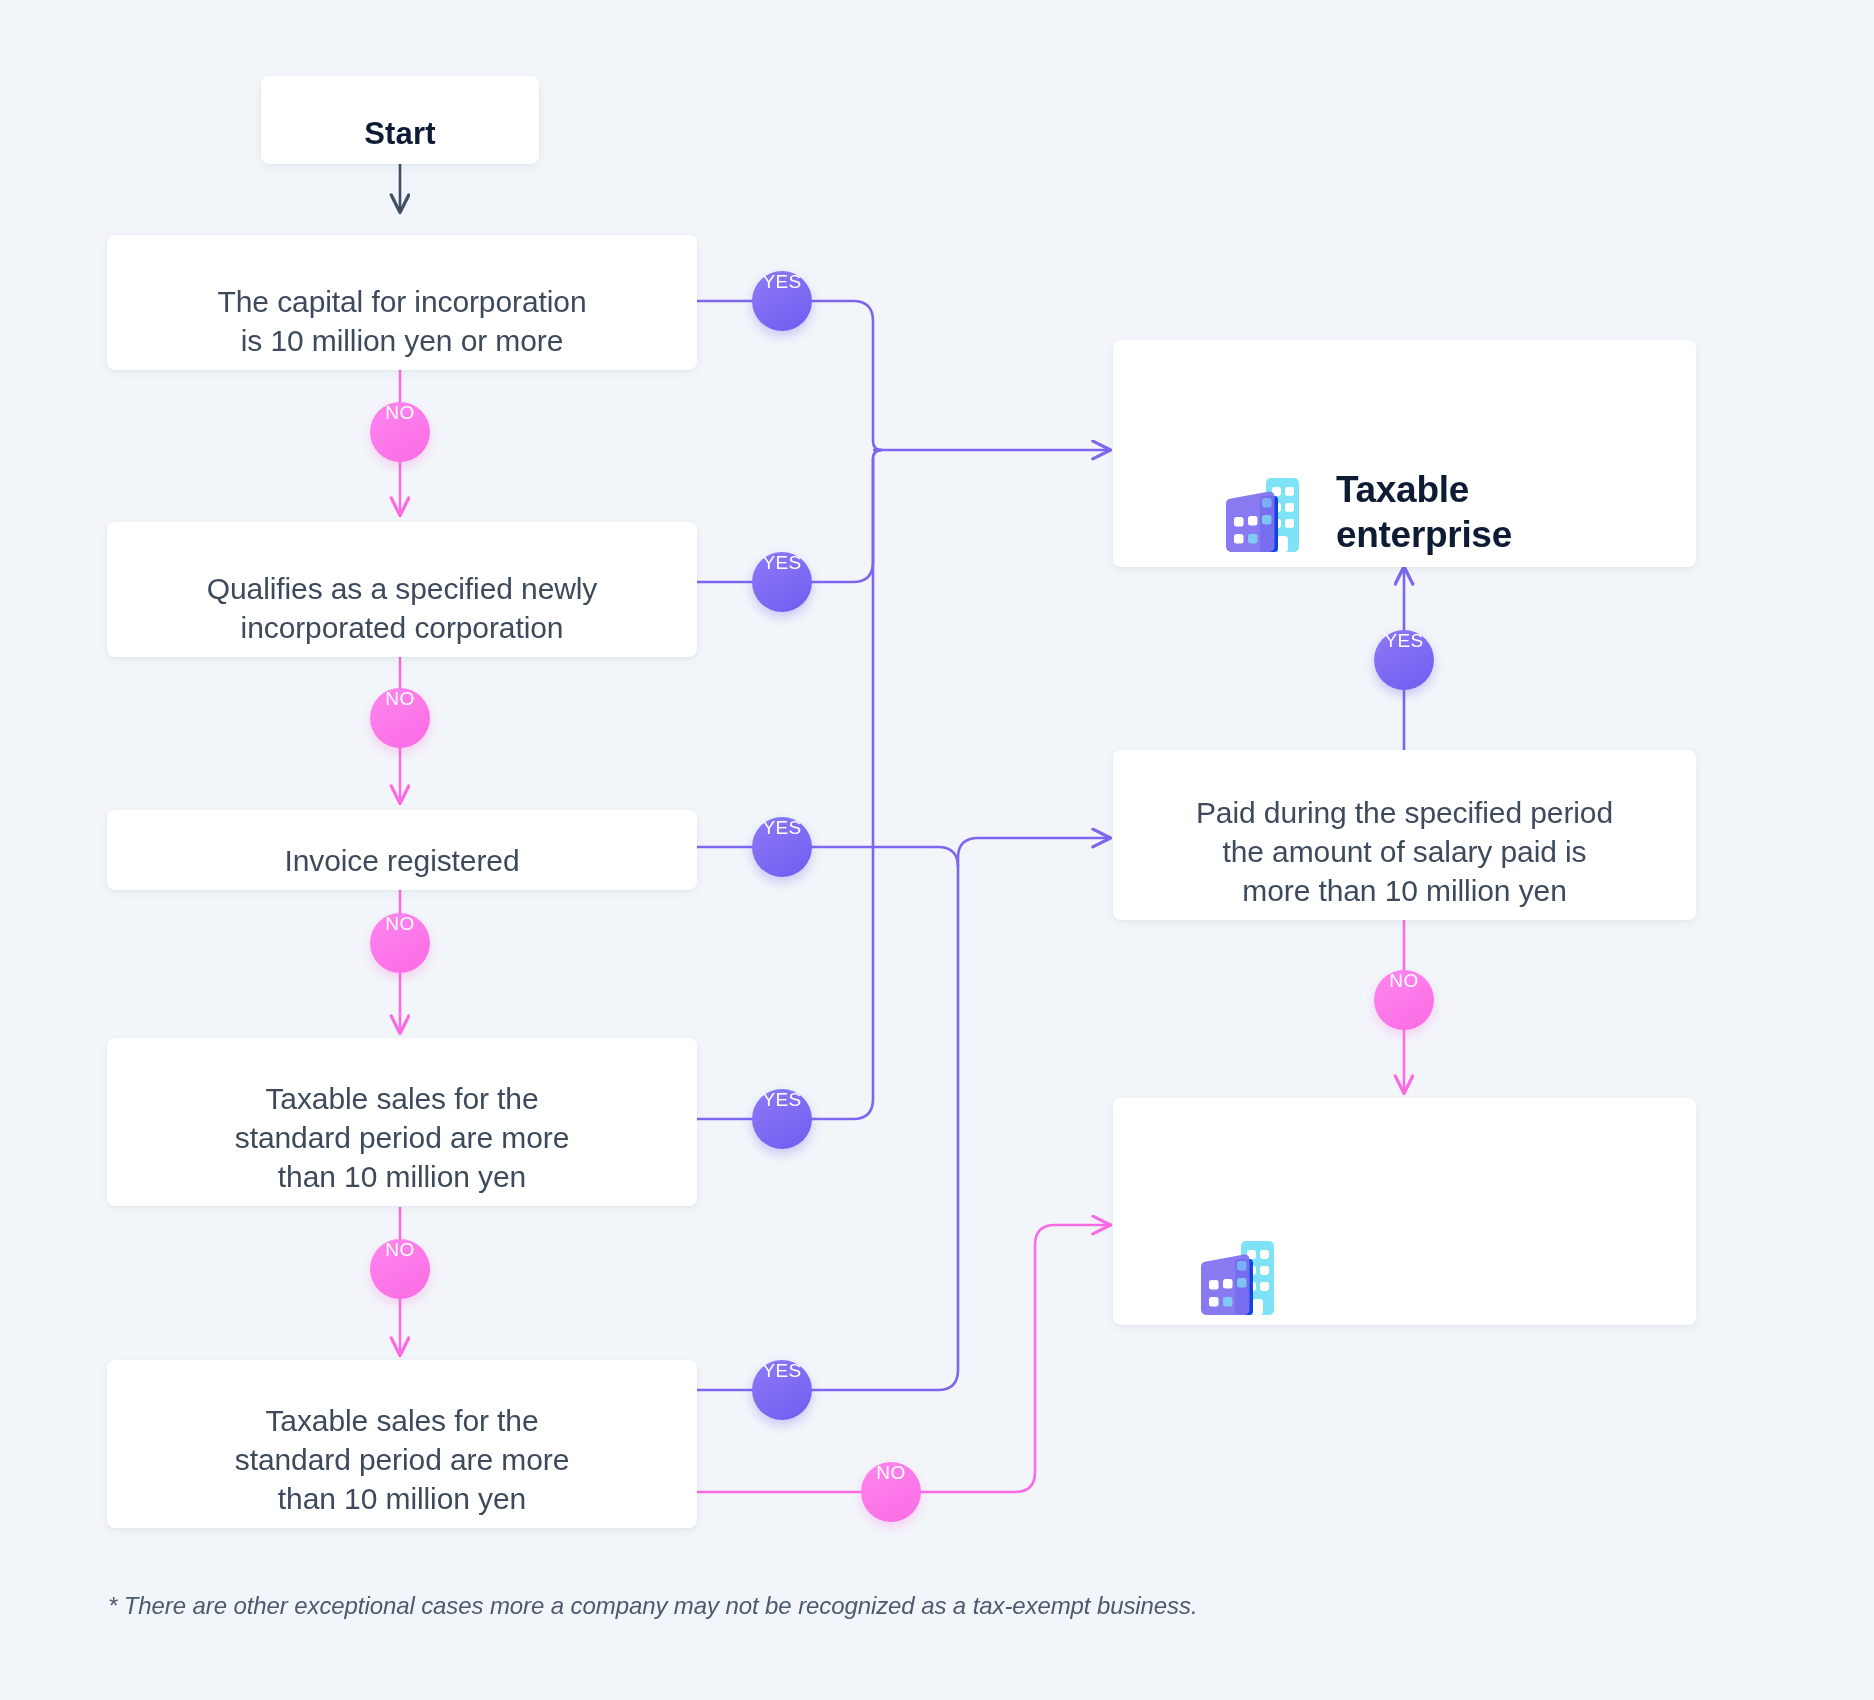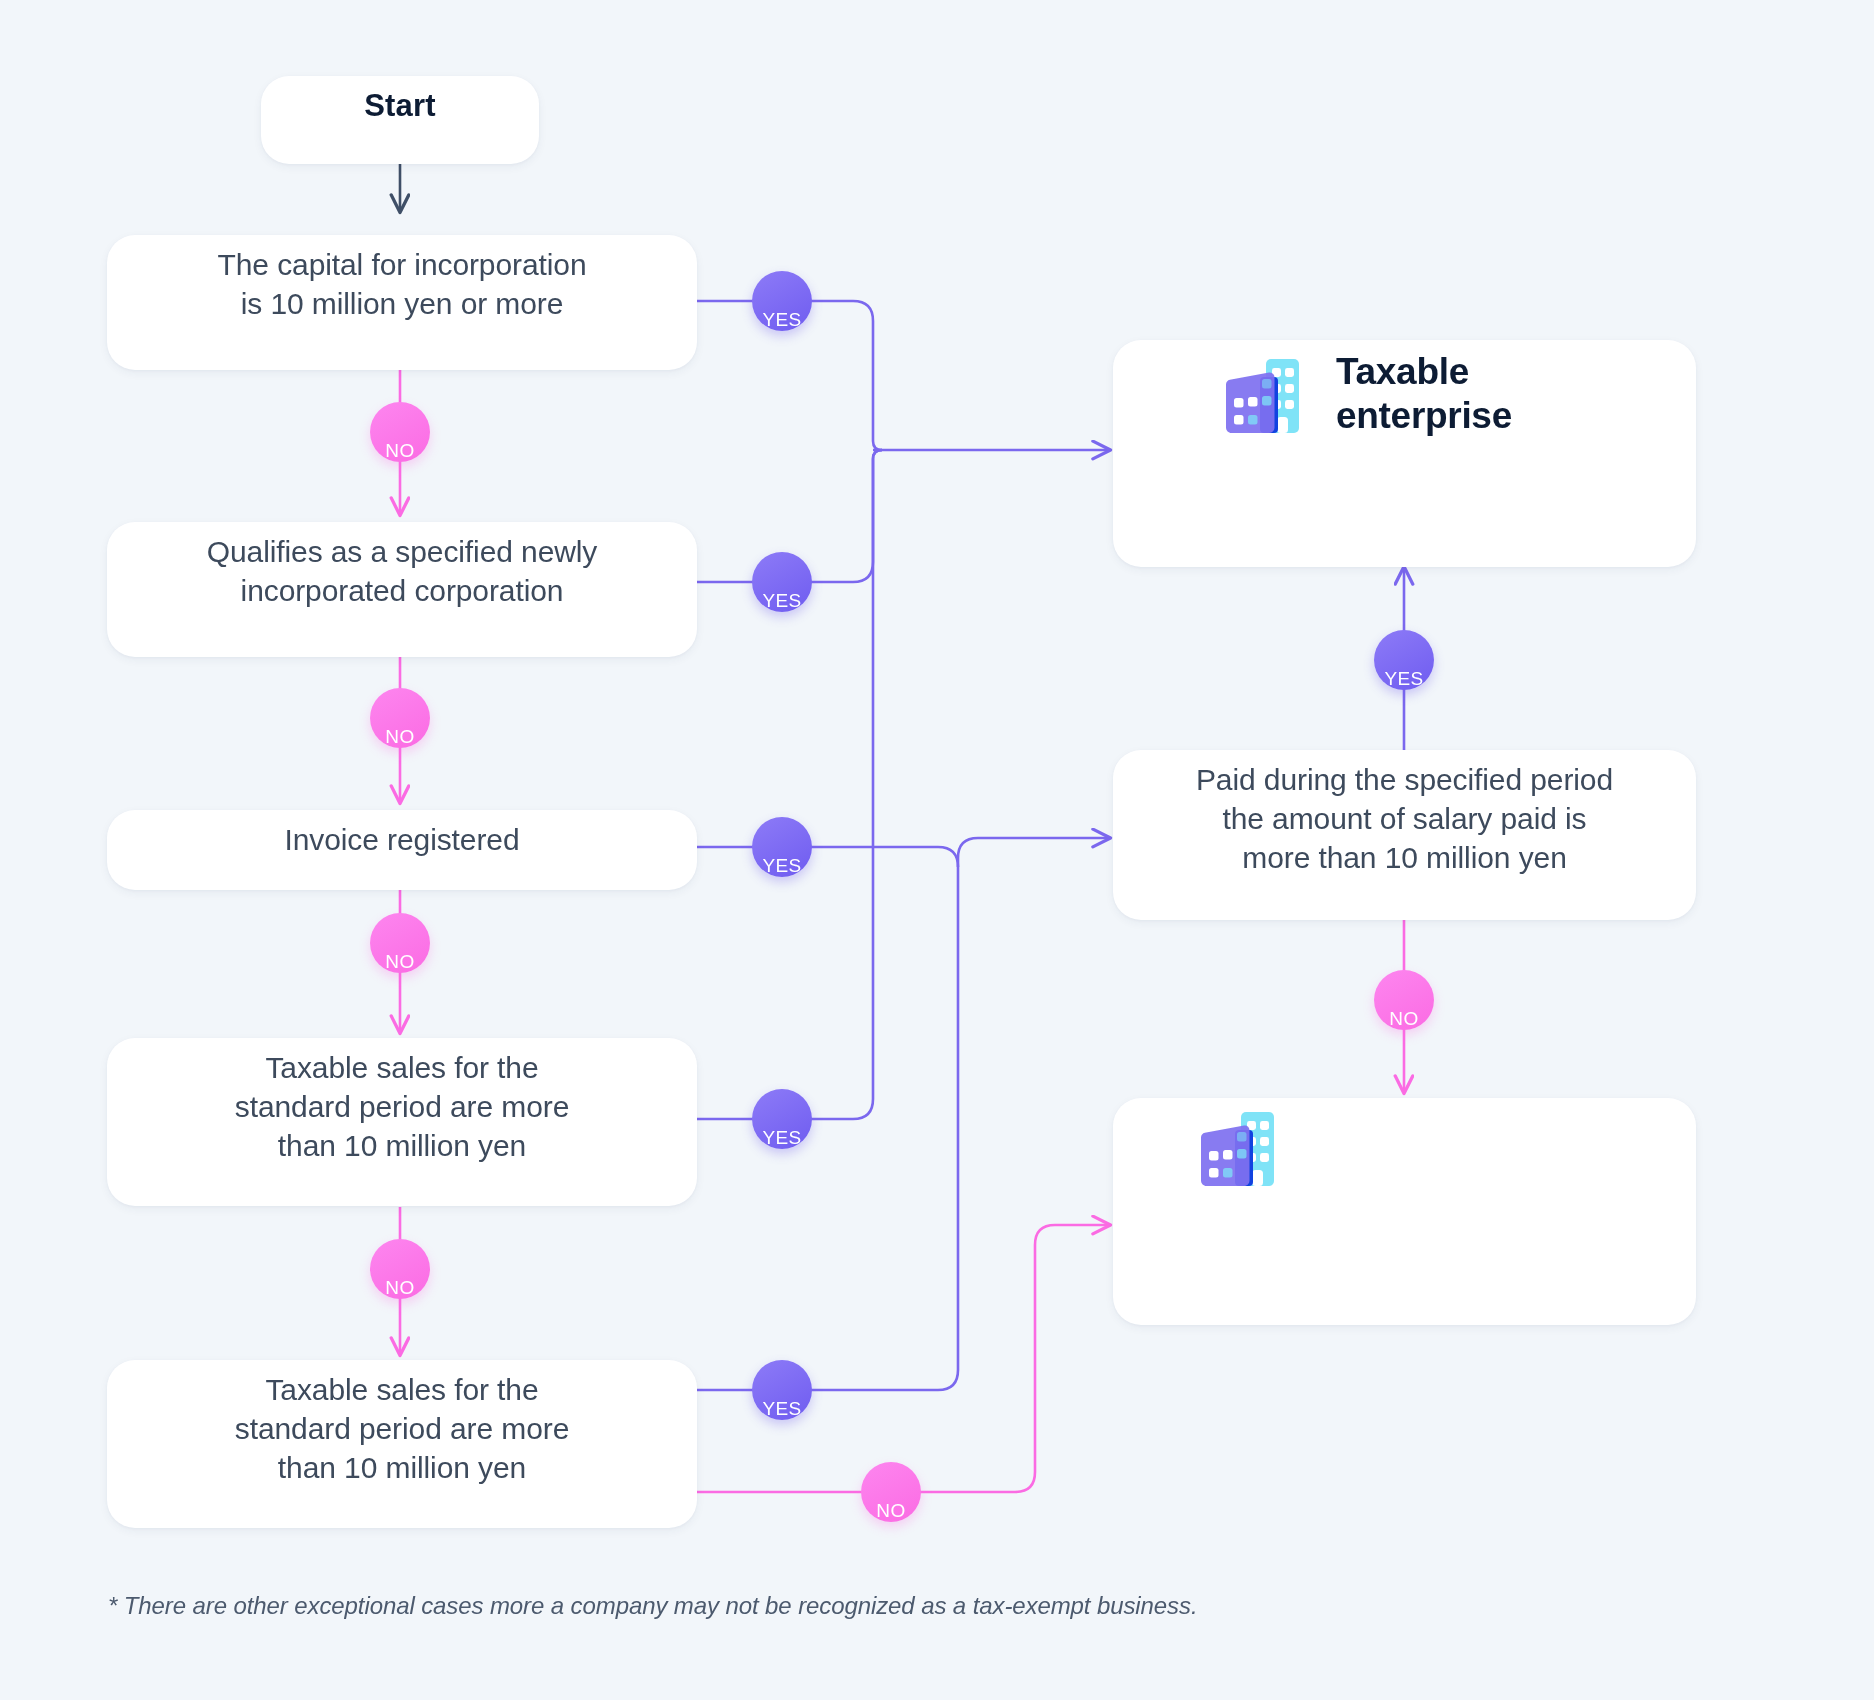--- a/index.html
+++ b/index.html
@@ -20,24 +20,24 @@
     position: absolute;
     left: 0; top: 0;
     width: 1874px; height: 1700px;
     pointer-events: none;
   }
 
   
   .node {
     position: absolute;
     background: #ffffff;
-    border-radius: 28px;
+    border-radius: 8px;
     box-shadow: 0 3px 10px rgba(30,50,90,0.055), 0 1px 3px rgba(30,50,90,0.04);
     display: flex;
-    align-items: flex-start;
+    align-items: flex-end;
     justify-content: center;
     text-align: center;
     color: #3d4a5c;
     font-size: 30px;
     line-height: 1.30;
     letter-spacing: -0.1px;
     padding: 10px 22px;
   }
   .node.start {
     font-weight: bold;
@@ -63,21 +63,21 @@
     text-align: left;
     letter-spacing: -0.3px;
   }
   .bldg-icon { width: 84px; height: 78px; flex: none; display:block; }
 
   
   .badge {
     position: absolute;
     width: 60px; height: 60px;
     border-radius: 50%;
-    display: flex; align-items: flex-end; justify-content: center;
+    display: flex; align-items: flex-start; justify-content: center;
     color: #ffffff;
     font-size: 19px;
     letter-spacing: 0.4px;
     z-index: 6;
   }
   .badge.yes {
     background: linear-gradient(150deg, #8d7bf7 0%, #6f5cf0 100%);
     box-shadow: 0 5px 11px rgba(110,90,235,0.30);
   }
   .badge.no {

